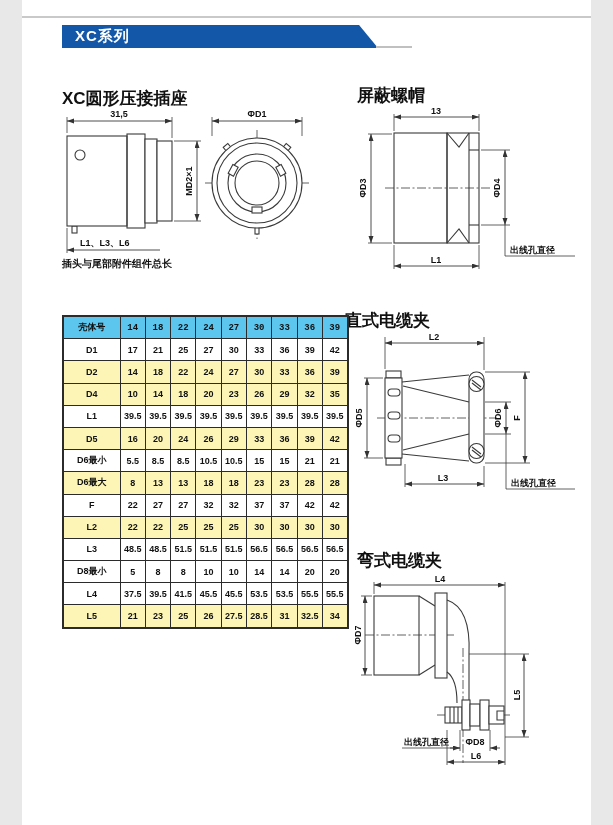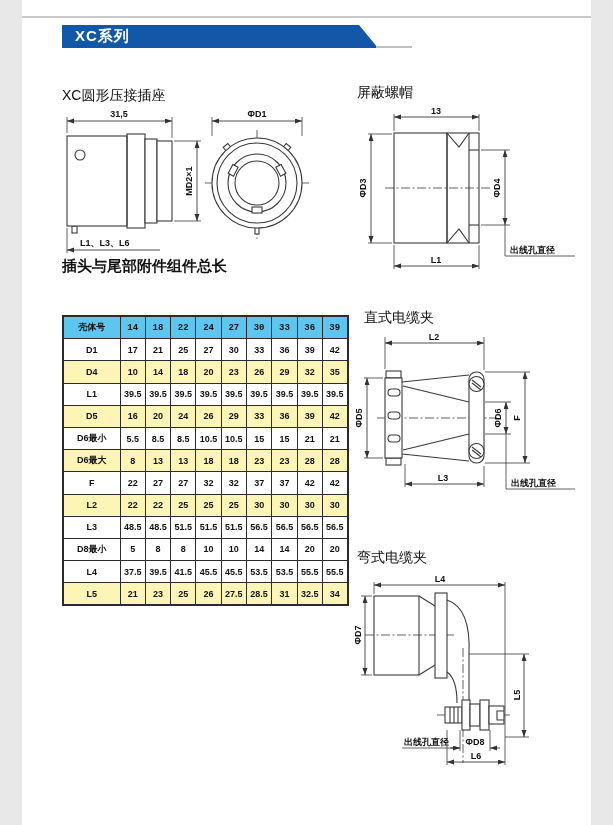--- a/index.html
+++ b/index.html
@@ -7,22 +7,22 @@
   }
   html,body{margin:0;padding:0;background:#e8e8e8;}
   .page{position:relative;width:569px;height:825px;background:#ffffff;margin:0 auto;
         font-family:"Liberation Sans",sans-serif;overflow:hidden;}
   .top-rule{position:absolute;left:0;top:16px;width:613px;height:2px;background:#c9c9c9;}
   .banner{position:absolute;left:40px;top:25px;width:316px;height:23px;background:var(--banner);
           clip-path:polygon(0 0,94% 0,100% 100%,0 100%);display:flex;align-items:center;
           padding-left:13px;box-sizing:border-box;}
   .banner-title{color:#ffffff;font-weight:bold;font-size:15px;letter-spacing:1px;}
   .banner-tail{position:absolute;left:354px;top:46px;width:36px;height:2px;background:#c0c0c0;}
-  .sec-title{position:absolute;font-size:14px;font-weight:normal;color:#111;white-space:nowrap;}
-  .caption{position:absolute;left:40px;top:257px;font-size:15px;font-weight:bold;color:#111;}
+  .sec-title{position:absolute;font-size:17px;font-weight:bold;color:#111;white-space:nowrap;}
+  .caption{position:absolute;left:40px;top:257px;font-size:10px;font-weight:bold;color:#111;}
   svg{position:absolute;overflow:visible;}
   svg text{font-family:"Liberation Sans",sans-serif;font-size:9px;font-weight:bold;fill:#111;}
   .ln{stroke:var(--line);stroke-width:1.1;fill:none;}
   .lnf{stroke:var(--line);stroke-width:1.1;fill:#ffffff;}
   .dim{stroke:var(--line);stroke-width:0.9;fill:none;}
   .ext{stroke:var(--line);stroke-width:0.8;fill:none;}
   .cl{stroke:var(--line);stroke-width:0.8;stroke-dasharray:9 2.5 2 2.5;fill:none;}
   table.dims{position:absolute;left:40px;top:315px;width:285px;border-collapse:collapse;
              table-layout:fixed;border:2px solid var(--tbl-border);}
   table.dims th,table.dims td{border:1px solid var(--tbl-border);height:21.2px;padding:0;
@@ -37,21 +37,21 @@
 
   <div class="top-rule"></div>
 
   <div class="banner">
     <span class="banner-title">XC系列</span>
   </div>
   <div class="banner-tail"></div>
 
   <div class="sec-title" style="left:40px;top:87px">XC圆形压接插座</div>
   <div class="sec-title" style="left:335px;top:84px">屏蔽螺帽</div>
-  <div class="sec-title" style="left:342px;top:309px">直式电缆夹</div>
+  <div class="sec-title" style="left:323px;top:309px">直式电缆夹</div>
   <div class="sec-title" style="left:335px;top:549px">弯式电缆夹</div>
 
   <svg style="left:38px;top:106px" width="285" height="152" viewBox="0 0 285 152">
     <defs>
       <marker id="ar1" orient="auto-start-reverse" markerUnits="userSpaceOnUse" markerWidth="8" markerHeight="6" refX="7" refY="2.5">
           <path d="M0 0L7 2.5L0 5z" fill="#333"></path>
         </marker>
       <pattern id="kv1" width="3" height="8" patternUnits="userSpaceOnUse">
           <line x1="1.2" y1="0" x2="1.2" y2="8" stroke="#555" stroke-width="0.9"></line>
         </pattern>
@@ -274,20 +274,32 @@
           <td>21</td>
           <td>25</td>
           <td>27</td>
           <td>30</td>
           <td>33</td>
           <td>36</td>
           <td>39</td>
           <td>42</td>
         </tr>
         <tr class="hl">
+          <td>D2</td>
+          <td>14</td>
+          <td>18</td>
+          <td>22</td>
+          <td>24</td>
+          <td>27</td>
+          <td>30</td>
+          <td>33</td>
+          <td>36</td>
+          <td>39</td>
+        </tr>
+        <tr class="hl">
           <td>D4</td>
           <td>10</td>
           <td>14</td>
           <td>18</td>
           <td>20</td>
           <td>23</td>
           <td>26</td>
           <td>29</td>
           <td>32</td>
           <td>35</td>

